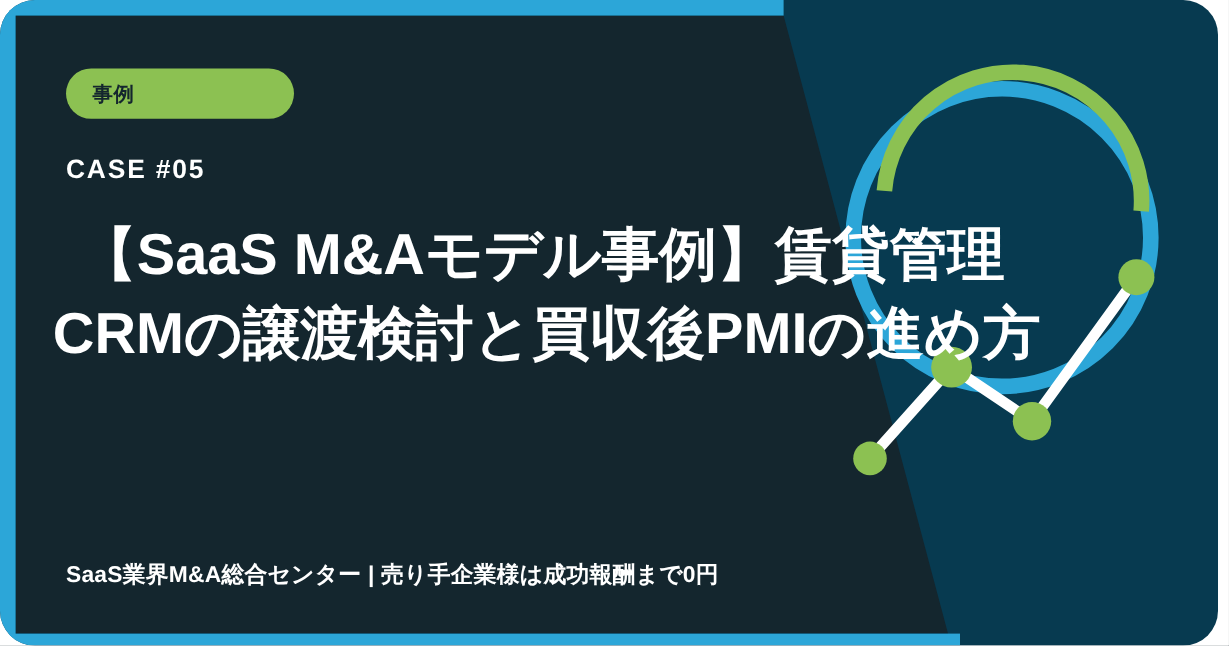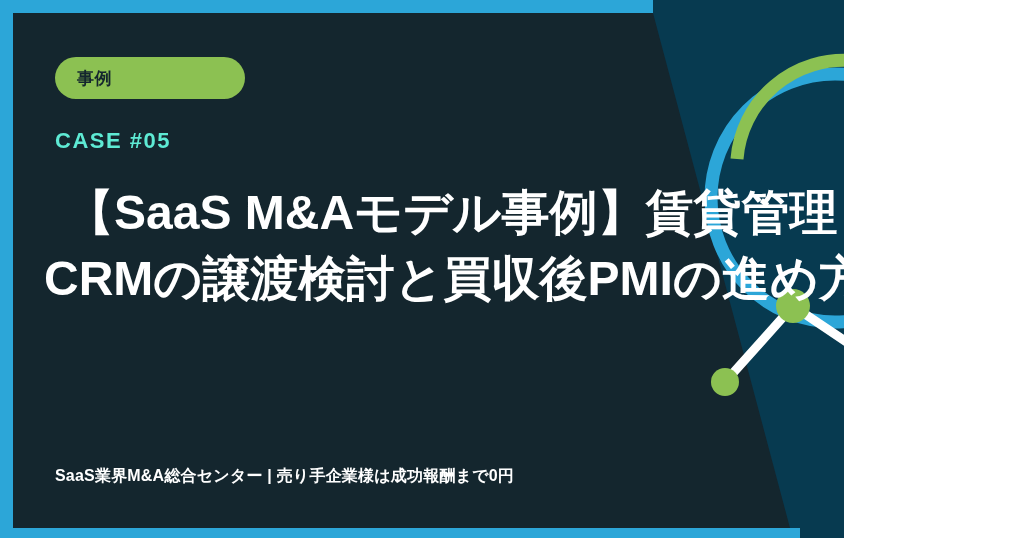--- a/index.html
+++ b/index.html
@@ -9,24 +9,25 @@
   }
   body {
     width: 1024px;
     height: 538px;
     overflow: hidden;
     font-family: "Liberation Sans", "DejaVu Sans", sans-serif;
   }
 
   #canvas {
     position: relative;
-    width: 844px;
+    width: 1015px;
     height: 538px;
     background: #073a50;
     overflow: hidden;
+    border-radius: 29px;
   }
 
   
   .frame-left {
     position: absolute;
     left: 0; top: 0;
     width: 13px; height: 538px;
     background: #2ca6d8;
   }
   .frame-top {
@@ -85,21 +86,21 @@
     color: #14262e;
     font-size: 17px;
     font-weight: bold;
     letter-spacing: 0.5px;
   }
 
   .case-no {
     position: absolute;
     left: 55px;
     top: 128px;
-    color: #5eead4;
+    color: #ffffff;
     font-size: 22px;
     font-weight: bold;
     letter-spacing: 1.5px;
   }
 
   .title {
     position: absolute;
     left: 44px;
     top: 180px;
     width: 840px;
@@ -109,21 +110,21 @@
     line-height: 1.38;
     letter-spacing: 0px;
     text-indent: 22px;
   }
 
   .footer {
     position: absolute;
     left: 55px;
     top: 466px;
     color: #ffffff;
-    font-size: 16px;
+    font-size: 19px;
     font-weight: bold;
     letter-spacing: 0.2px;
     white-space: nowrap;
   }
 </style>
 </head>
 <body>
 
 <div id="canvas">
 

